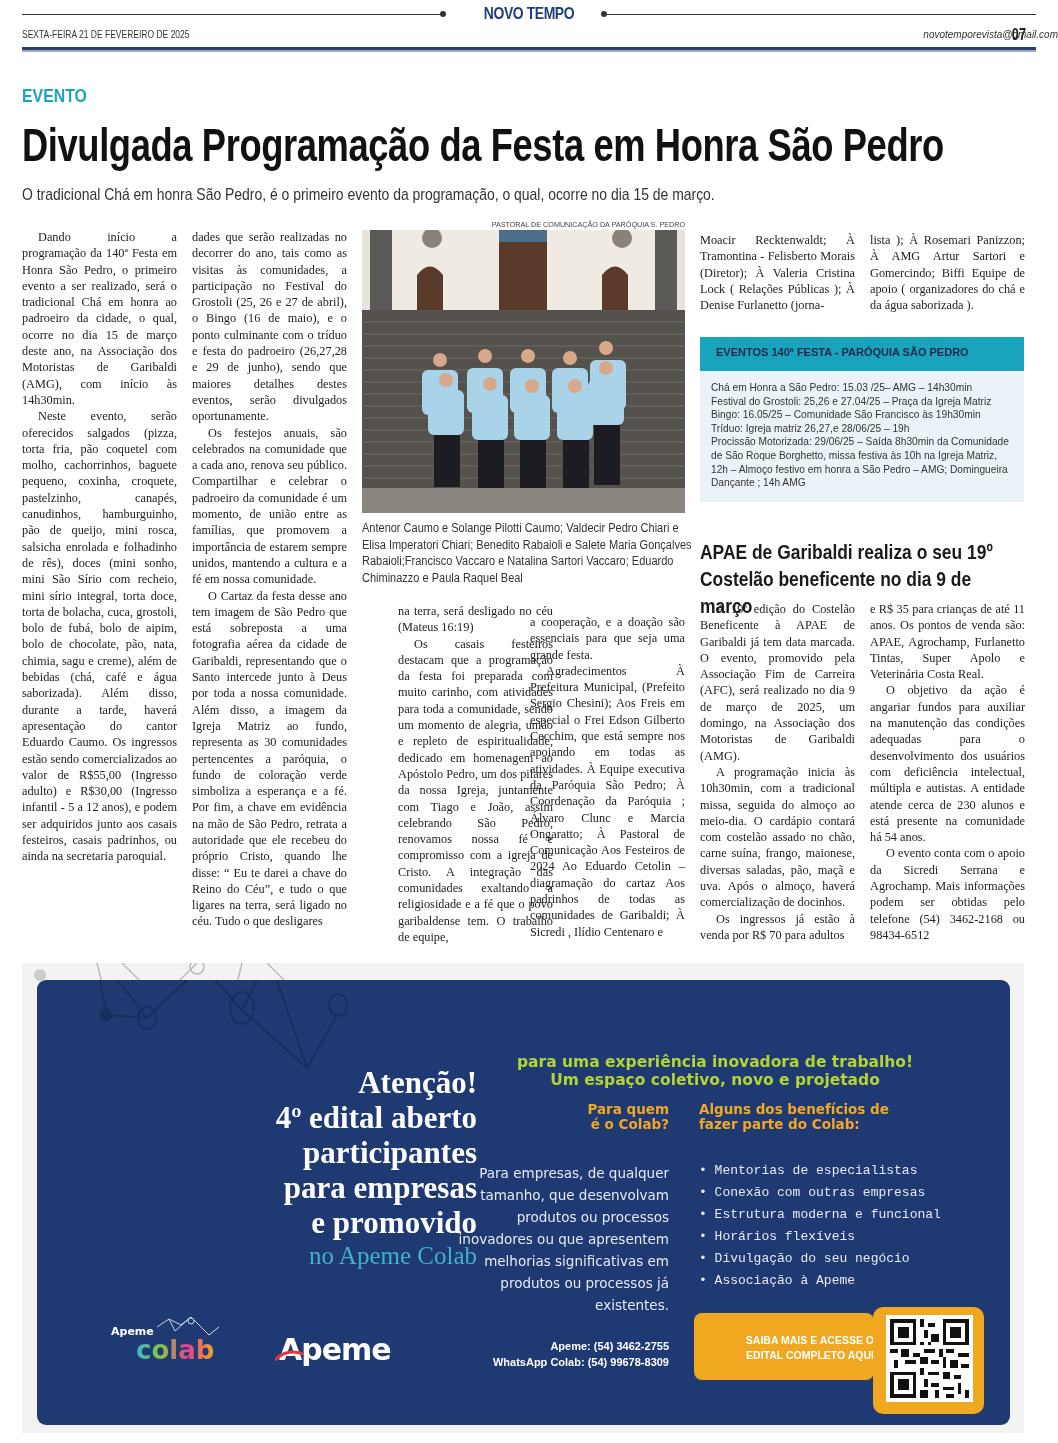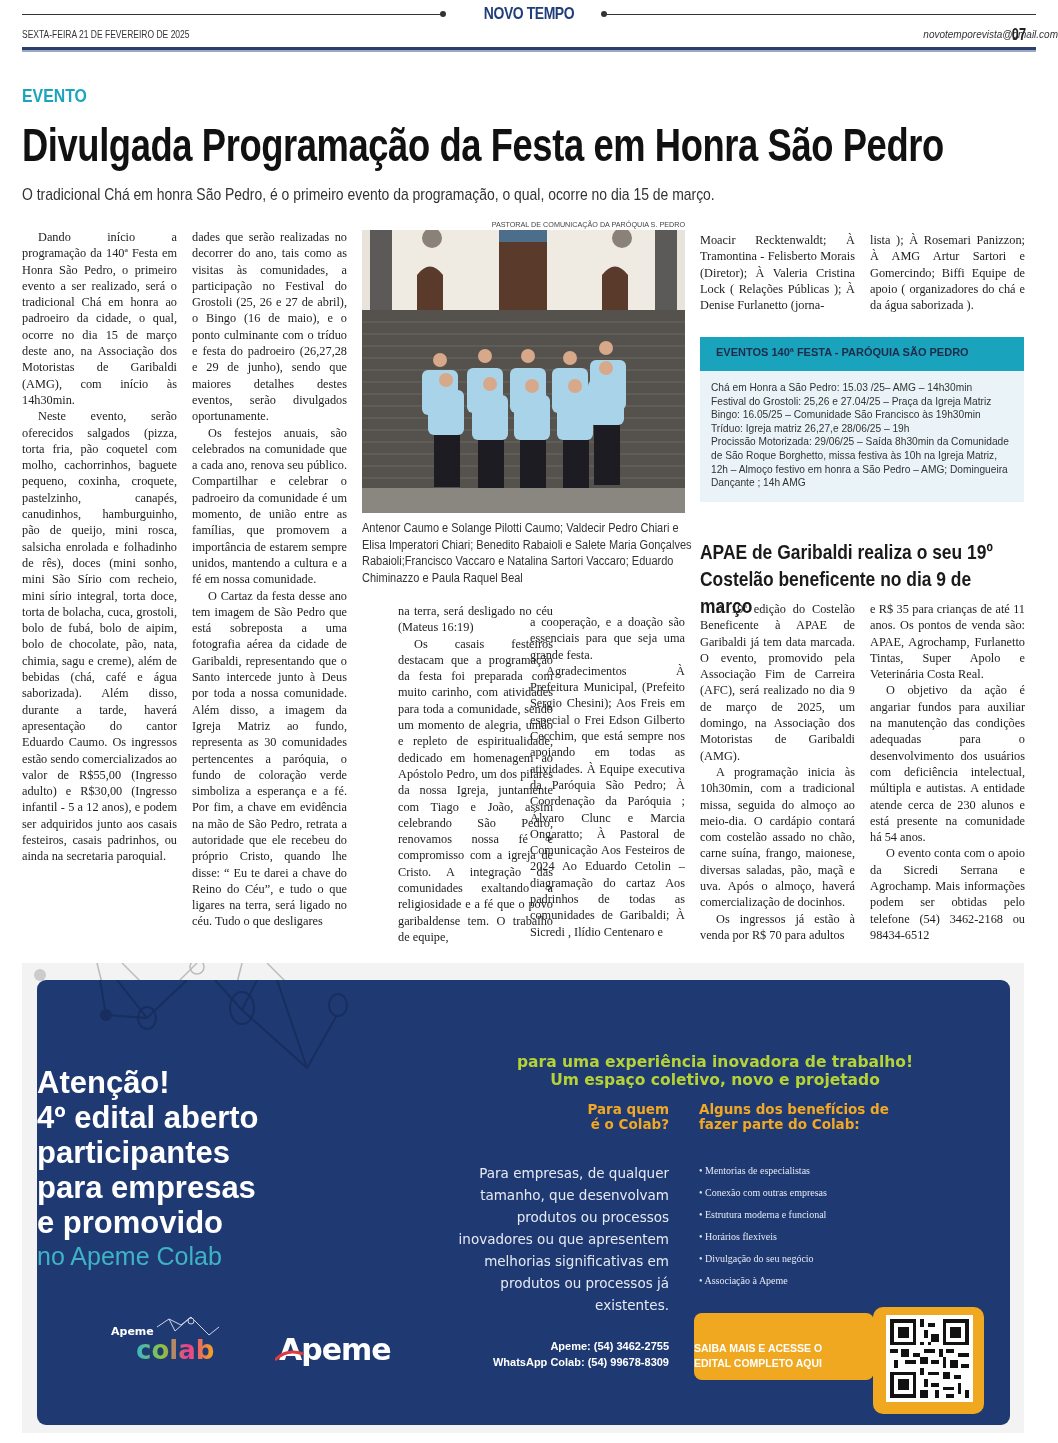--- a/index.html
+++ b/index.html
@@ -20,28 +20,28 @@
 .col p.noindent{text-indent:0}
 .photo-credit{position:absolute;top:220px;left:362px;width:323px;text-align:right;font-family:"Liberation Sans",sans-serif;font-size:8px;color:#444;transform:scaleX(0.9);transform-origin:right}
 .photo{position:absolute;top:230px;left:362px;width:323px;height:283px;overflow:hidden;background:#e9e6e1}
 .caption{position:absolute;top:520px;left:362px;width:330px;font-family:"Liberation Sans",sans-serif;font-size:12.5px;line-height:16.5px;color:#333;transform:scaleX(0.88);transform-origin:left;width:375px}
 .box{position:absolute;top:337px;left:700px;width:324px;height:165px;background:#eaf4f8}
 .box-hdr{height:34px;background:#1aa3bd;padding:9px 0 0 16px;font-family:"Liberation Sans",sans-serif;font-weight:bold;font-size:11px;color:#1d2b4a}
 .box-body{padding:10px 10px 0 11px;font-family:"Liberation Sans",sans-serif;font-size:10.2px;line-height:13.6px;color:#333}
 .sub-head{position:absolute;top:538px;left:700px;font-family:"Liberation Sans",sans-serif;font-weight:bold;font-size:21px;line-height:27px;color:#1a1a1a;transform:scaleX(0.83);transform-origin:left;white-space:nowrap}
 .ad-outer{position:absolute;top:963px;left:22px;width:1002px;height:470px;background:#f3f3f3}
 .ad{position:absolute;top:980px;left:37px;width:973px;height:445px;background:#1f3a73;border-radius:9px;overflow:hidden}
-.ad-left{position:absolute;top:85px;left:0;width:440px;text-align:left;font-family:Liberation Sans, sans-serif;font-weight:bold;color:#fff;font-size:31px;line-height:35px}
+.ad-left{position:absolute;top:85px;left:0;width:440px;text-align:right;font-family:Liberation Serif, serif;font-weight:bold;color:#fff;font-size:31px;line-height:35px}
 .ad-left .sub{font-weight:normal;color:#3fb3c4;font-size:25px;line-height:32px}
 .ad-tag{position:absolute;top:73px;left:418px;width:520px;text-align:center;font-family:"DejaVu Sans",sans-serif;font-weight:bold;color:#b5d334;font-size:15.5px;line-height:18px}
 .ad-q{position:absolute;top:122px;font-family:"DejaVu Sans",sans-serif;font-weight:bold;color:#f2a822;font-size:13.5px;line-height:15px}
 .ad-text{position:absolute;top:182px;left:410px;width:222px;text-align:right;font-family:"DejaVu Sans",sans-serif;color:#e6e9f2;font-size:13.5px;line-height:22px}
-.ad-list{position:absolute;top:180px;left:662px;font-family:Liberation Serif, serif;color:#e6e9f2;font-size:10px;line-height:22px;list-style:none}
+.ad-list{position:absolute;top:180px;left:662px;font-family:Liberation Mono, monospace;color:#e6e9f2;font-size:13px;line-height:22px;list-style:none}
 .ad-contact{position:absolute;top:358px;left:420px;width:212px;text-align:right;font-family:"Liberation Sans",sans-serif;font-weight:bold;color:#fff;font-size:11px;line-height:16px}
-.cta{position:absolute;top:333px;left:657px;width:180px;height:67px;background:#f0a820;border-radius:8px;padding:28px 0 0 0;text-align:left;font-family:"Liberation Sans",sans-serif;font-weight:bold;color:#fff;font-size:10.5px;line-height:15px;cursor:pointer}
+.cta{position:absolute;top:333px;left:657px;width:180px;height:67px;background:#f0a820;border-radius:8px;padding:20px 0 0 0;text-align:right;font-family:"Liberation Sans",sans-serif;font-weight:bold;color:#fff;font-size:10.5px;line-height:15px;cursor:pointer}
 .qr-wrap{position:absolute;top:327px;left:836px;width:111px;height:107px;background:#f0a820;border-radius:10px}
 .qr{position:absolute;top:8px;left:13px;width:87px;height:87px;background:#fff;padding:4px}
 .logo-colab{position:absolute;top:345px;left:74px;font-family:"DejaVu Sans",sans-serif}
 .logo-apeme{position:absolute;top:352px;left:242px;font-family:"DejaVu Sans",sans-serif;font-weight:bold;color:#fff;font-size:30px;letter-spacing:-1px}
 </style>
 </head>
 <body>
 
 <div>
   <div class="masthead-line" style="left:22px;width:200px;"></div>

